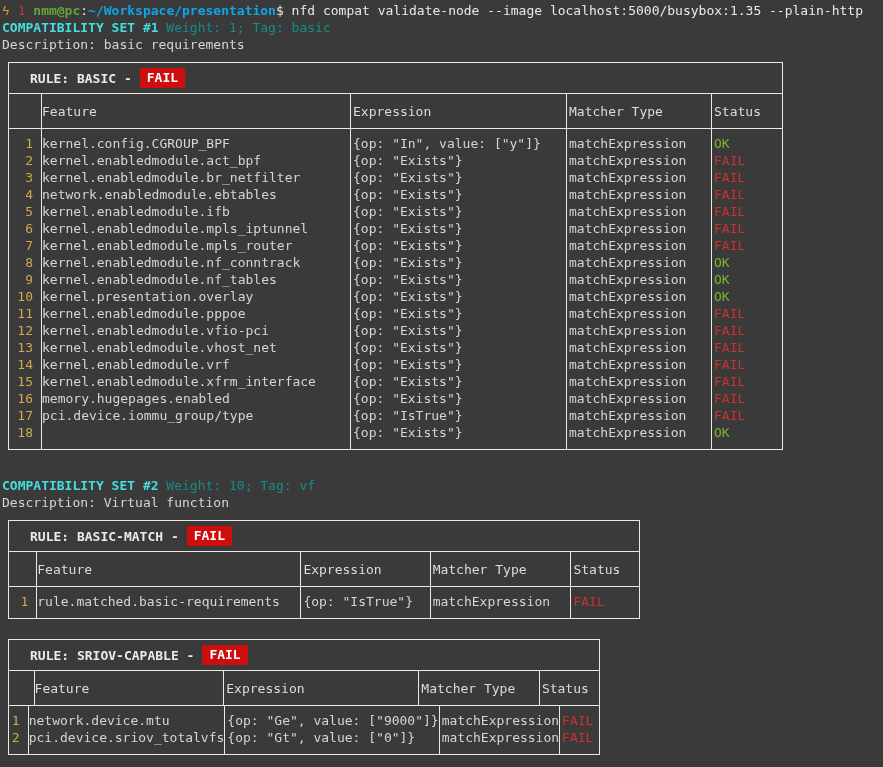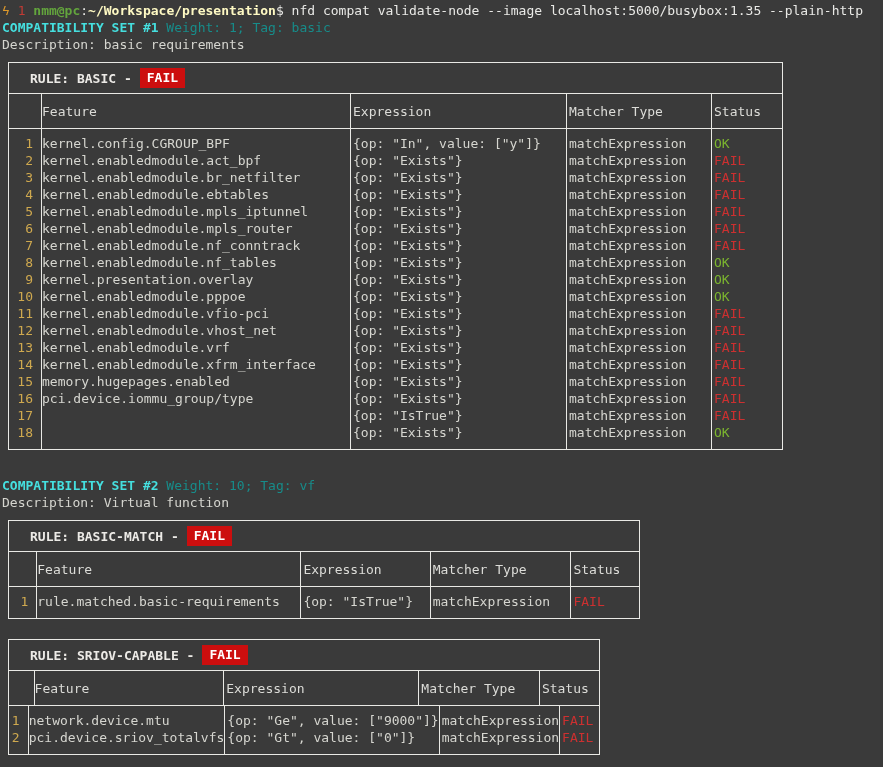--- a/index.html
+++ b/index.html
@@ -9,21 +9,21 @@
     font-family:"DejaVu Sans Mono","Liberation Mono",monospace;
     font-size:13px;line-height:17px;
     padding:2px 0 0 2px;
   }
   *,*:before,*:after{box-sizing:border-box}
   .line{white-space:pre;height:17px}
   .b{font-weight:bold}
   .orange{color:#e09a2b}
   .red{color:#c23b35}
   .green{color:#63a53d}
-  .teal{color:#fef9c3}
+  .teal{color:#0ea5e9}
   .tealdim{color:#178c8a}
   .cyan{color:#45dfdf}
   .fg{color:#d6d6d0}
   .w{color:#e9e9e6}
   .ok{color:#7cb52f}
   .fail{color:#cc3030}
   .num{color:#cfa94f}
   .badge{
     background:#cc0e0e;color:#ffffff;font-weight:bold;
     display:inline-block;padding:0 7px;margin-left:8px;line-height:20px;
@@ -89,21 +89,22 @@
         <div class="cell-line">14</div>
         <div class="cell-line">15</div>
         <div class="cell-line">16</div>
         <div class="cell-line">17</div>
         <div class="cell-line">18</div>
       </div>
     <div class="col c1">
         <div class="cell-line">kernel.config.CGROUP_BPF</div>
         <div class="cell-line">kernel.enabledmodule.act_bpf</div>
         <div class="cell-line">kernel.enabledmodule.br_netfilter</div>
-        <div class="cell-line">kernel.enabledmodule.ebtables</div>
+        <div class="cell-line">network.enabledmodule.ebtables</div>
+        <div class="cell-line">kernel.enabledmodule.ifb</div>
         <div class="cell-line">kernel.enabledmodule.mpls_iptunnel</div>
         <div class="cell-line">kernel.enabledmodule.mpls_router</div>
         <div class="cell-line">kernel.enabledmodule.nf_conntrack</div>
         <div class="cell-line">kernel.enabledmodule.nf_tables</div>
         <div class="cell-line">kernel.presentation.overlay</div>
         <div class="cell-line">kernel.enabledmodule.pppoe</div>
         <div class="cell-line">kernel.enabledmodule.vfio-pci</div>
         <div class="cell-line">kernel.enabledmodule.vhost_net</div>
         <div class="cell-line">kernel.enabledmodule.vrf</div>
         <div class="cell-line">kernel.enabledmodule.xfrm_interface</div>

